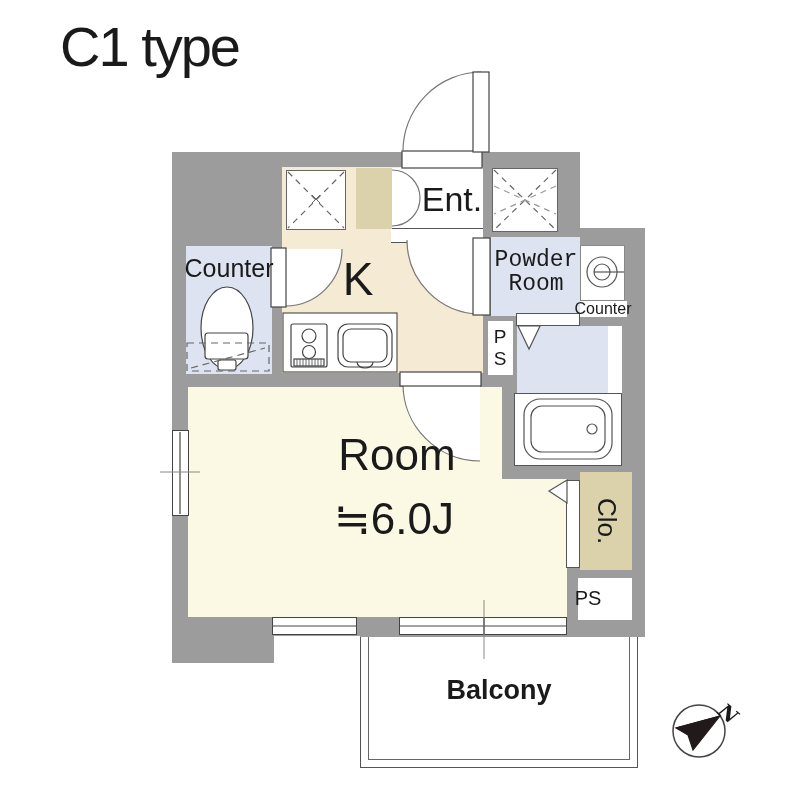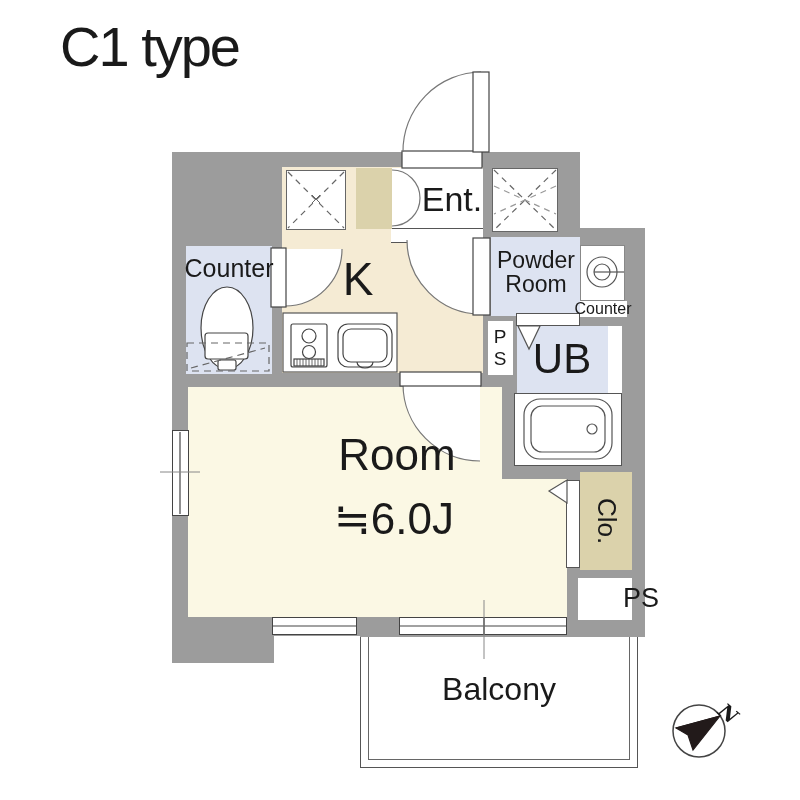--- a/index.html
+++ b/index.html
@@ -163,30 +163,29 @@
         <circle cx="699" cy="731" r="26" stroke="#444" stroke-width="1.5"></circle>
         <path d="M720,716 L693,750 L688,735 L676,728 Z" fill="#221a1a" stroke="#221a1a"></path>
         <path d="M676,728 L720,716" stroke="#221a1a"></path>
       </g>
     </g>
   </svg>
 
   <div class="lbl" style="left:229px;top:268px;font-size:25px;">Counter</div>
   <div class="lbl" style="left:358px;top:279px;font-size:46px;">K</div>
   <div class="lbl" style="left:452px;top:200px;font-size:34px;">Ent.</div>
-  <div class="lbl" style="left:536px;top:272px;font-size:23px;">
+  <div class="lbl" style="left:536px;top:272px;font-size:23px;font-family:Liberation Mono, monospace;">
     <div>Powder</div>
     <div>Room</div>
   </div>
   <div class="lbl" style="left:603px;top:309px;font-size:16px;">Counter</div>
   <div class="lbl" style="left:500px;top:348px;font-size:19px;line-height:1.15;">
     <div>P</div>
     <div>S</div>
   </div>
-  <div class="lbl" style="left:562px;top:359px;font-size:42px;">UB</div>
   <div class="lbl rot90" style="left:606px;top:521px;font-size:26px;">Clo.</div>
-  <div class="lbl" style="left:641px;top:598px;font-size:27px;">PS</div>
+  <div class="lbl" style="left:588px;top:598px;font-size:20px;">PS</div>
   <div class="lbl" style="left:397px;top:455px;font-size:44px;">Room</div>
   <div class="lbl" style="left:394px;top:519px;font-size:44px;text-align:right;">≒6.0J</div>
-  <div class="lbl" style="left:499px;top:690px;font-size:32px;">Balcony</div>
+  <div class="lbl" style="left:499px;top:690px;font-size:27px;font-weight:bold;">Balcony</div>
   <div class="lbl compass-n" style="left:728px;top:714px;font-size:20px;">N</div>
 
 </div>
 
 </body></html>

